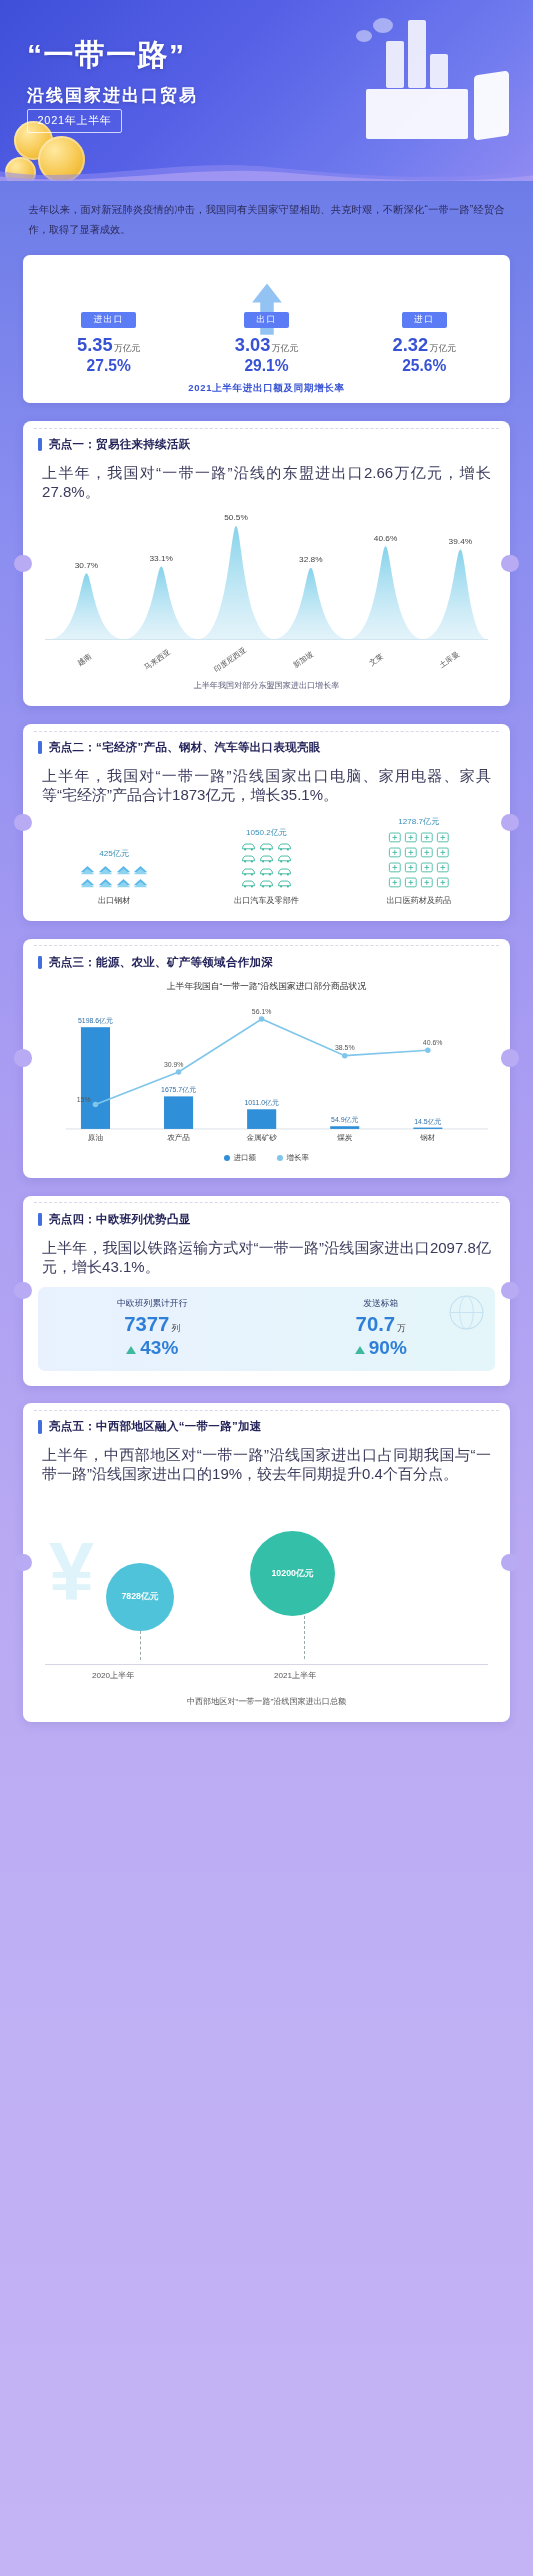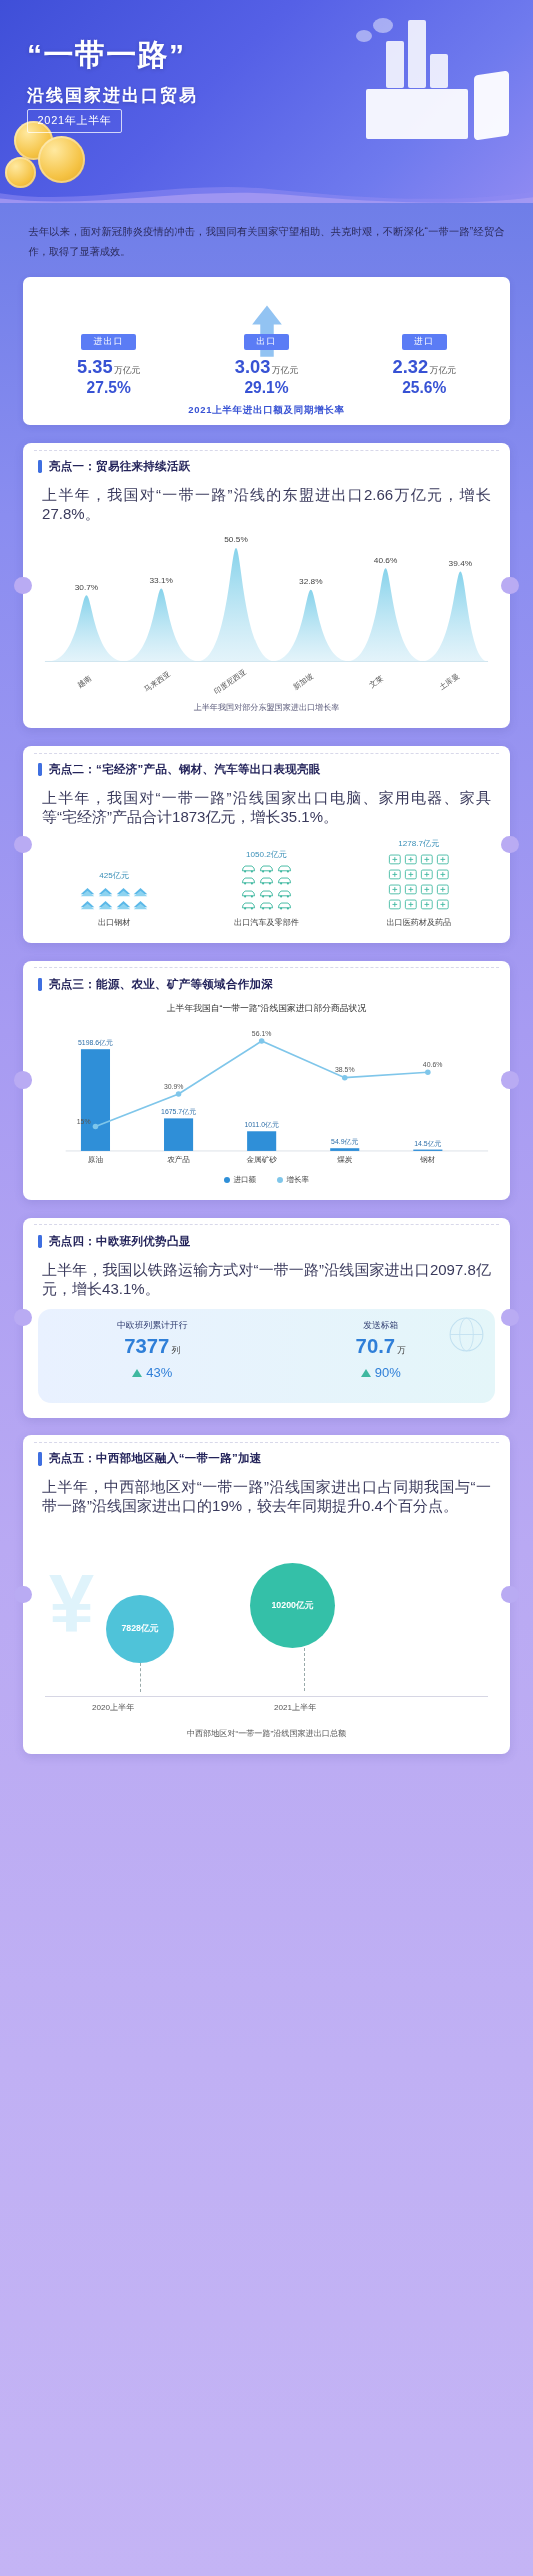--- a/index.html
+++ b/index.html
@@ -13,21 +13,21 @@
     min-height: 2576px;
     background: linear-gradient(180deg, #5b6fe0 0%, #6f7ee8 8%, #8a8df0 20%, #a79bf2 40%, #b9a9f3 60%, #c0b0f4 80%, #c4b4f5 100%);
     position: relative;
     overflow: hidden;
     padding-bottom: 20.3px;
   }
 
   
   .header {
     position: relative;
-    height: 203px;
+    height: 181px;
     background: linear-gradient(135deg, #3f4fd8 0%, #5560e6 40%, #6f7aee 75%, #8f8af2 100%);
     overflow: hidden;
   }
   .hdr-title-wrap {
     position: absolute;
     left: 27px;
     top: 35px;
     z-index: 5;
   }
   .hdr-t1 {
@@ -246,31 +246,31 @@
   .legend {
     display: flex; justify-content: center; gap: 21px; margin-top: 1.4px;
   }
   .legend-item { display: flex; align-items: center; font-size: 7.5px; color: #444; }
   .lg-dot { width: 6.1px; height: 6.1px; border-radius: 50%; margin-right: 3.4px; }
 
   
   .stat-band {
     margin-top: 11px;
     background: linear-gradient(90deg, #e9f1ff 0%, #e4f6f9 100%);
-    border-radius: 13px;
+    border-radius: 7px;
     display: flex;
-    padding: 11px 0 23px 0;
+    padding: 11px 0 12px 0;
     position: relative;
     overflow: hidden;
   }
   .stat-cell { flex: 1; text-align: center; }
   .stat-lab { font-size: 8.8px; color: #2e3b6e; }
   .stat-num { font-size: 20.3px; font-weight: bold; color: #2f7fd8; margin-top: 2.7px; }
   .stat-num .u { font-size: 8.8px; font-weight: normal; color: #444; margin-left: 2px; }
-  .stat-chg { margin-top: 7px; font-size: 13px; font-weight: normal; color: #2f7fd8; }
+  .stat-chg { margin-top: 1px; font-size: 19px; font-weight: bold; color: #2f7fd8; }
   .up-tri {
     display: inline-block;
     width: 0; height: 0;
     border-left: 5.4px solid transparent;
     border-right: 5.4px solid transparent;
     border-bottom: 8.1px solid #3fb8a0;
     margin-right: 4.1px;
     vertical-align: -0.7px;
   }
   .globe-deco {

